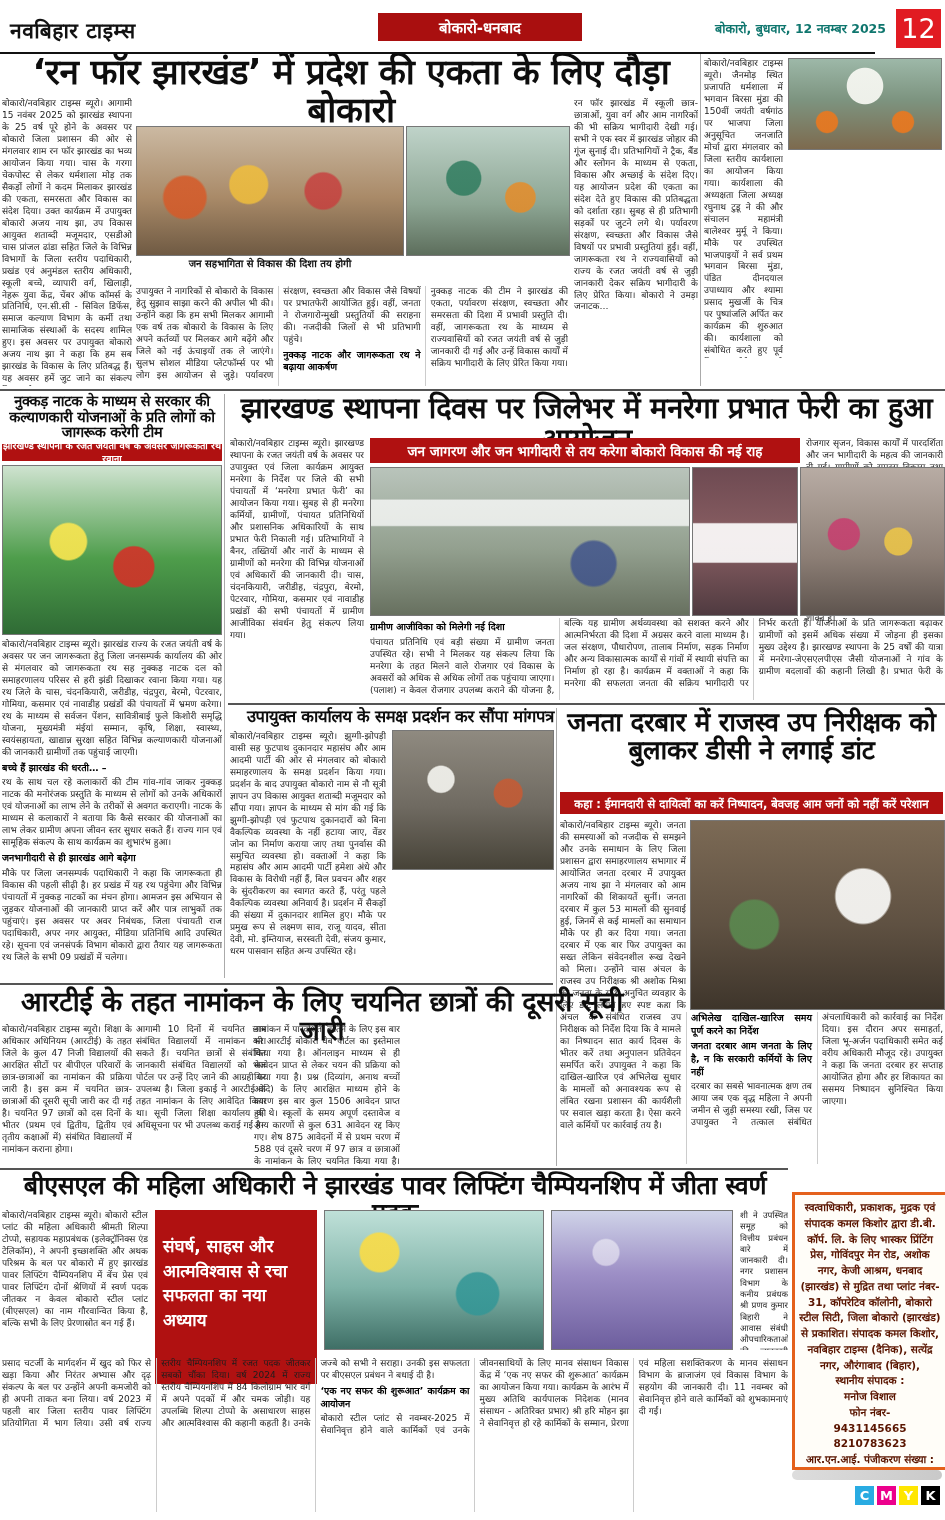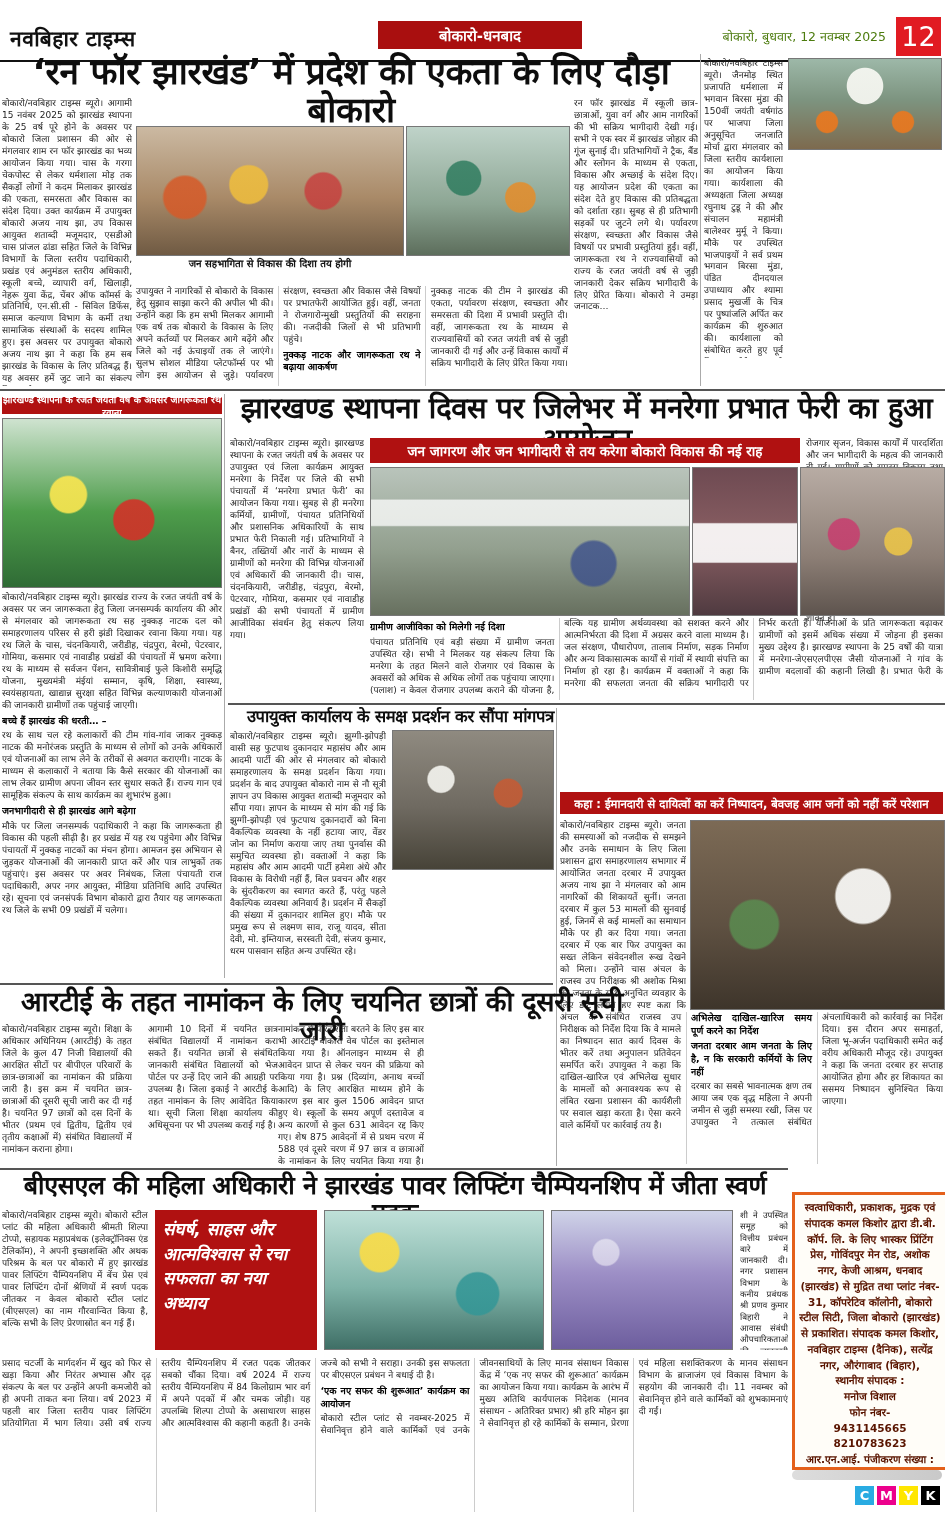--- a/index.html
+++ b/index.html
@@ -1,24 +1,24 @@
 <!DOCTYPE html>
 <html><head>
 <meta charset="utf-8">
 <style>
   html,body{margin:0;padding:0;background:#e8e8e8;}
   .page{position:relative;width:945px;height:1520px;background:#fff;margin:0 auto;
         font-family:"DejaVu Sans",sans-serif;color:#111;overflow:hidden;}
   .abs{position:absolute;}
   
-  .masthead{left:0;top:12px;width:875px;height:48px;border-bottom:2.5px solid #111;}
+  .masthead{left:0;top:4px;width:875px;height:48px;border-bottom:2.5px solid #111;}
   .paper-name{left:10px;top:12px;font-size:21px;font-weight:bold;letter-spacing:.5px;}
   .edition-badge{left:378px;top:9px;width:204px;height:28px;background:#a90f0f;color:#fff;
         font-weight:bold;font-size:15px;display:flex;align-items:center;justify-content:center;}
-  .dateline{left:690px;top:16px;width:196px;text-align:right;color:#4d7c0f;font-weight:normal;font-size:12.5px;}
+  .dateline{left:690px;top:16px;width:196px;text-align:right;color:#0f766e;font-weight:bold;font-size:12.5px;}
   .page-number{left:896px;top:5px;width:45px;height:39px;background:#e11b22;color:#fff;
         font-size:27px;display:flex;align-items:center;justify-content:center;}
   
   .headline{font-weight:bold;color:#0d0d0d;line-height:1.08;letter-spacing:-.3px;}
   .body-text{font-size:9px;line-height:1.33;text-align:justify;color:#1d1d1d;overflow:hidden;}
   .byline{font-weight:normal;}
   .red-strip{background:#b01111;color:#fff;font-weight:bold;display:flex;align-items:center;
         justify-content:center;text-align:center;overflow:hidden;}
   .red-box{background:#b01111;color:#fff;font-weight:bold;overflow:hidden;}
   .subhead-inline{font-weight:bold;font-size:9.5px;margin:3px 0;color:#000;}
@@ -109,20 +109,21 @@
 
   <div class="abs vrule" style="left:700px;top:54px;height:332px;"></div>
   <div class="abs" style="left:704px;top:54px;width:238px;height:332px;">
     <div class="photo ph-birsa" style="float:right;width:152px;height:90px;margin:4px 0 3px 5px;"></div>
     <div class="body-text" style="height:300px;margin-top:4px;"><span class="byline">बोकारो/नवबिहार टाइम्स ब्यूरो।</span> <span>जैनमोड़ स्थित प्रजापति धर्मशाला में भगवान बिरसा मुंडा की 150वीं जयंती वर्षगांठ पर भाजपा जिला अनुसूचित जनजाति मोर्चा द्वारा मंगलवार को जिला स्तरीय कार्यशाला का आयोजन किया गया। कार्यशाला की अध्यक्षता जिला अध्यक्ष रघुनाथ टुडू ने की और संचालन महामंत्री बालेश्वर मुर्मू ने किया। मौके पर उपस्थित भाजपाइयों ने सर्व प्रथम भगवान बिरसा मुंडा, पंडित दीनदयाल उपाध्याय और श्यामा प्रसाद मुखर्जी के चित्र पर पुष्पांजलि अर्पित कर कार्यक्रम की शुरुआत की। कार्यशाला को संबोधित करते हुए पूर्व विधायक योगेश्वर महतो बाटुल ने कहा कि प्रधानमंत्री नरेंद्र मोदी की सरकार ने भगवान बिरसा मुंडा की 150वीं जयंती को पूरे देश में जनजातीय गौरव दिवस के रूप में मनाने का निर्णय लिया है। यह न केवल एक नया इतिहास है, बल्कि जनजातीय स्वाभिमान की जागृति भी है, जिससे आदिवासी समाज में नई चेतना का संचार हुआ है। मौके पर जिला महामंत्री, मोर्चा के पदाधिकारी, मनोज साव, अश्वनी कुमार सहित बड़ी संख्या में कार्यकर्ता मौजूद थे।</span></div>
   </div>
 
   <div class="abs hdiv" style="left:0;top:389px;width:945px;"></div>
 
   <div class="abs" style="left:2px;top:394px;width:220px;height:584px;">
+    <div class="headline" style="font-size:14.5px;text-align:center;">नुक्कड़ नाटक के माध्यम से सरकार की कल्याणकारी योजनाओं के प्रति लोगों को जागरूक करेगी टीम</div>
     <div class="red-strip" style="height:17px;font-size:9.5px;margin-top:3px;">झारखण्ड स्थापना के रजत जयंती वर्ष के अवसर  जागरूकता रथ रवाना</div>
     <div class="photo ph-rath" style="width:218px;height:168px;margin-top:4px;"></div>
     <div class="body-text" style="height:346px;margin-top:4px;">
       <span class="byline">बोकारो/नवबिहार टाइम्स ब्यूरो।</span>
       <span>झारखंड राज्य के रजत जयंती वर्ष के अवसर पर जन जागरूकता हेतु जिला जनसम्पर्क कार्यालय की ओर से मंगलवार को जागरूकता रथ सह नुक्कड़ नाटक दल को समाहरणालय परिसर से हरी झंडी दिखाकर रवाना किया गया। यह रथ जिले के चास, चंदनकियारी, जरीडीह, चंद्रपुरा, बेरमो, पेटरवार, गोमिया, कसमार एवं नावाडीह प्रखंडों की पंचायतों में भ्रमण करेगा। रथ के माध्यम से सर्वजन पेंशन, सावित्रीबाई फुले किशोरी समृद्धि योजना, मुख्यमंत्री मंईयां सम्मान, कृषि, शिक्षा, स्वास्थ्य, स्वयंसहायता, खाद्यान्न सुरक्षा सहित विभिन्न कल्याणकारी योजनाओं की जानकारी ग्रामीणों तक पहुंचाई जाएगी।</span>
       <div class="subhead-inline">बच्चे हैं झारखंड की धरती… –</div>
       <span>रथ के साथ चल रहे कलाकारों की टीम गांव-गांव जाकर नुक्कड़ नाटक की मनोरंजक प्रस्तुति के माध्यम से लोगों को उनके अधिकारों एवं योजनाओं का लाभ लेने के तरीकों से अवगत कराएगी। नाटक के माध्यम से कलाकारों ने बताया कि कैसे सरकार की योजनाओं का लाभ लेकर ग्रामीण अपना जीवन स्तर सुधार सकते हैं। राज्य गान एवं सामूहिक संकल्प के साथ कार्यक्रम का शुभारंभ हुआ।</span>
       <div class="subhead-inline">जनभागीदारी से ही झारखंड आगे बढ़ेगा</div>
       <span>मौके पर जिला जनसम्पर्क पदाधिकारी ने कहा कि जागरूकता ही विकास की पहली सीढ़ी है। हर प्रखंड में यह रथ पहुंचेगा और विभिन्न पंचायतों में नुक्कड़ नाटकों का मंचन होगा। आमजन इस अभियान से जुड़कर योजनाओं की जानकारी प्राप्त करें और पात्र लाभुकों तक पहुंचाएं। इस अवसर पर अवर निबंधक, जिला पंचायती राज पदाधिकारी, अपर नगर आयुक्त, मीडिया प्रतिनिधि आदि उपस्थित रहे। सूचना एवं जनसंपर्क विभाग बोकारो द्वारा तैयार यह जागरूकता रथ जिले के सभी 09 प्रखंडों में चलेगा।</span>
     </div>
@@ -150,45 +151,46 @@
 
   <div class="abs hdiv" style="left:228px;top:703px;width:717px;"></div>
 
   <div class="abs" style="left:230px;top:708px;width:324px;height:272px;">
     <div class="headline" style="font-size:16.5px;text-align:right;">उपायुक्त कार्यालय के समक्ष प्रदर्शन कर सौंपा मांगपत्र</div>
     <div class="photo ph-memo" style="float:right;width:160px;height:138px;margin:4px 0 3px 6px;"></div>
     <div class="body-text" style="height:240px;margin-top:5px;"><span class="byline">बोकारो/नवबिहार टाइम्स ब्यूरो।</span> <span>झुग्गी-झोपड़ी वासी सह फुटपाथ दुकानदार महासंघ और आम आदमी पार्टी की ओर से मंगलवार को बोकारो समाहरणालय के समक्ष प्रदर्शन किया गया। प्रदर्शन के बाद उपायुक्त बोकारो नाम से नौ सूत्री ज्ञापन उप विकास आयुक्त शताब्दी मजूमदार को सौंपा गया। ज्ञापन के माध्यम से मांग की गई कि झुग्गी-झोपड़ी एवं फुटपाथ दुकानदारों को बिना वैकल्पिक व्यवस्था के नहीं हटाया जाए, वेंडर जोन का निर्माण कराया जाए तथा पुनर्वास की समुचित व्यवस्था हो। वक्ताओं ने कहा कि महासंघ और आम आदमी पार्टी हमेशा अंधे और विकास के विरोधी नहीं हैं, बिल प्रवचन और शहर के सुंदरीकरण का स्वागत करते हैं, परंतु पहले वैकल्पिक व्यवस्था अनिवार्य है। प्रदर्शन में सैकड़ों की संख्या में दुकानदार शामिल हुए। मौके पर प्रमुख रूप से लक्ष्मण साव, राजू यादव, सीता देवी, मो. इम्तियाज, सरस्वती देवी, संजय कुमार, धरम पासवान सहित अन्य उपस्थित रहे।</span></div>
   </div>
   <div class="abs vrule" style="left:556px;top:708px;height:458px;"></div>
 
+  <div class="abs headline" style="left:560px;top:708px;width:383px;font-size:26px;text-align:center;">जनता दरबार में राजस्व उप निरीक्षक को बुलाकर डीसी ने लगाई डांट</div>
   <div class="abs red-strip" style="left:560px;top:792px;width:383px;height:22px;font-size:11.5px;">कहा : ईमानदारी से दायित्वों का करें निष्पादन, बेवजह आम जनों को नहीं करें परेशान</div>
   <div class="abs body-text" style="left:560px;top:820px;width:126px;height:188px;"><span class="byline">बोकारो/नवबिहार टाइम्स ब्यूरो।</span> <span>जनता की समस्याओं को नजदीक से समझने और उनके समाधान के लिए जिला प्रशासन द्वारा समाहरणालय सभागार में आयोजित जनता दरबार में उपायुक्त अजय नाथ झा ने मंगलवार को आम नागरिकों की शिकायतें सुनीं। जनता दरबार में कुल 53 मामलों की सुनवाई हुई, जिनमें से कई मामलों का समाधान मौके पर ही कर दिया गया। जनता दरबार में एक बार फिर उपायुक्त का सख्त लेकिन संवेदनशील रूख देखने को मिला। उन्होंने चास अंचल के राजस्व उप निरीक्षक श्री अशोक मिश्रा को जनता के साथ अनुचित व्यवहार के लिए डांट लगाते हुए स्पष्ट कहा कि प्रशासन जनता की सेवा के लिए है, न कि उन्हें परेशान करने के लिए। उन्होंने अधिकारियों को कड़ी चेतावनी देते हुए दायित्वों का निष्पादन ईमानदारी से करने का निर्देश दिया।</span></div>
   <div class="abs photo ph-darbar" style="left:690px;top:820px;width:253px;height:188px;"></div>
   <div class="abs body-text cols3" style="left:560px;top:1012px;width:383px;height:152px;">
     <span>अंचल के संबंधित राजस्व उप निरीक्षक को निर्देश दिया कि वे मामले का निष्पादन सात कार्य दिवस के भीतर करें तथा अनुपालन प्रतिवेदन समर्पित करें। उपायुक्त ने कहा कि दाखिल-खारिज एवं अभिलेख सुधार के मामलों को अनावश्यक रूप से लंबित रखना प्रशासन की कार्यशैली पर सवाल खड़ा करता है। ऐसा करने वाले कर्मियों पर कार्रवाई तय है।</span>
     <div class="subhead-inline">अभिलेख दाखिल-खारिज समय पूर्ण करने का निर्देश</div>
     <div class="subhead-inline">जनता दरबार आम जनता के लिए है, न कि सरकारी कर्मियों के लिए नहीं</div>
     <span>दरबार का सबसे भावनात्मक क्षण तब आया जब एक वृद्ध महिला ने अपनी जमीन से जुड़ी समस्या रखी, जिस पर उपायुक्त ने तत्काल संबंधित अंचलाधिकारी को कार्रवाई का निर्देश दिया। इस दौरान अपर समाहर्ता, जिला भू-अर्जन पदाधिकारी समेत कई वरीय अधिकारी मौजूद रहे। उपायुक्त ने कहा कि जनता दरबार हर सप्ताह आयोजित होगा और हर शिकायत का ससमय निष्पादन सुनिश्चित किया जाएगा।</span>
   </div>
 
   <div class="abs hdiv" style="left:0;top:983px;width:553px;"></div>
 
   <div class="abs headline" style="left:2px;top:987px;width:640px;font-size:27px;text-align:center;">आरटीई के तहत नामांकन के लिए चयनित छात्रों की दूसरी सूची जारी</div>
-  <div class="abs" style="left:2px;top:1024px;width:552px;height:142px;display:flex;gap:16px;">
+  <div class="abs" style="left:2px;top:1024px;width:552px;height:142px;display:flex;gap:4px;">
     <div class="body-text" style="width:130px;height:142px;"><span class="byline">बोकारो/नवबिहार टाइम्स ब्यूरो।</span> <span>शिक्षा के अधिकार अधिनियम (आरटीई) के तहत जिले के कुल 47 निजी विद्यालयों की आरक्षित सीटों पर बीपीएल परिवारों के छात्र-छात्राओं का नामांकन की प्रक्रिया जारी है। इस क्रम में चयनित छात्र-छात्राओं की दूसरी सूची जारी कर दी गई है। चयनित 97 छात्रों को दस दिनों के भीतर (प्रथम एवं द्वितीय, द्वितीय एवं तृतीय कक्षाओं में) संबंधित विद्यालयों में नामांकन कराना होगा।</span></div>
     <div class="body-text" style="width:130px;height:142px;">आगामी 10 दिनों में चयनित छात्र संबंधित विद्यालयों में नामांकन करा सकते हैं। चयनित छात्रों से संबंधित जानकारी संबंधित विद्यालयों को भेज पोर्टल पर उन्हें दिए जाने की आग्रही पर उपलब्ध है। जिला इकाई ने आरटीई के तहत नामांकन के लिए आवेदित किया था। सूची जिला शिक्षा कार्यालय की अधिसूचना पर भी उपलब्ध कराई गई है।</div>
     <div class="body-text" style="width:146px;height:142px;margin-left:-16px;"><span>नामांकन में पारदर्शिता बरतने के लिए इस बार भी आरटीई बोकारो वेब पोर्टल का इस्तेमाल किया गया है। ऑनलाइन माध्यम से ही आवेदन प्राप्त से लेकर चयन की प्रक्रिया को किया गया है। प्रश्न (दिव्यांग, अनाथ बच्चों आदि) के लिए आरक्षित माध्यम होने के कारण इस बार कुल 1506 आवेदन प्राप्त हुए थे। स्कूलों के समय अपूर्ण दस्तावेज व अन्य कारणों से कुल 631 आवेदन रद्द किए गए। शेष 875 आवेदनों में से प्रथम चरण में 588 एवं दूसरे चरण में 97 छात्र व छात्राओं के नामांकन के लिए चयनित किया गया है। जबकि, 190 बच्चों की प्रक्रिया अभी जारी है।</span> </div>
   </div>
 
   <div class="abs hdiv" style="left:0;top:1168px;width:788px;"></div>
 
   <div class="abs headline" style="left:2px;top:1172px;width:786px;font-size:25px;text-align:center;">बीएसएल की महिला अधिकारी ने झारखंड पावर लिफ्टिंग चैम्पियनशिप में जीता स्वर्ण पदक</div>
   <div class="abs" style="left:2px;top:1210px;width:786px;height:140px;display:flex;gap:7px;">
     <div class="body-text" style="width:146px;height:140px;"><span class="byline">बोकारो/नवबिहार टाइम्स ब्यूरो।</span> <span>बोकारो स्टील प्लांट की महिला अधिकारी श्रीमती शिल्पा टोप्पो, सहायक महाप्रबंधक (इलेक्ट्रॉनिक्स एंड टेलिकॉम), ने अपनी इच्छाशक्ति और अथक परिश्रम के बल पर बोकारो में हुए झारखंड पावर लिफ्टिंग चैम्पियनशिप में बेंच प्रेस एवं पावर लिफ्टिंग दोनों श्रेणियों में स्वर्ण पदक जीतकर न केवल बोकारो स्टील प्लांट (बीएसएल) का नाम गौरवान्वित किया है, बल्कि सभी के लिए प्रेरणास्रोत बन गई हैं।</span></div>
-    <div class="red-box" style="width:146px;height:126px;font-size:17px;line-height:1.45;padding:7px 8px;font-style:italic;">संघर्ष, साहस और आत्मविश्वास से रचा सफलता का नया अध्याय</div>
+    <div class="red-box" style="width:146px;height:126px;font-size:17px;line-height:1.45;padding:24px 8px;">संघर्ष, साहस और आत्मविश्वास से रचा सफलता का नया अध्याय</div>
     <div class="photo ph-bsl1" style="width:218px;height:138px;"></div>
     <div class="photo ph-bsl2" style="width:180px;height:138px;"></div>
     <div class="body-text" style="flex:1;height:140px;font-size:8.5px;">शी ने उपस्थित समूह को वित्तीय प्रबंधन बारे में जानकारी दी। नगर प्रशासन विभाग के कनीय प्रबंधक श्री प्रणव कुमार बिहारी ने आवास संबंधी औपचारिकताओं की जानकारी दी। मौके पर एन.पी.एस. फंड से संबंधित जानकारी साझा की गई तथा डॉ. जया शर्मा (चिकित्सा एवं स्वास्थ्य सेवाएं) ने इलाज संबंधी सुविधाओं एवं स्वस्थ जीवनशैली के बारे में बताया। कंप्यूटर केंद्र द्वारा भी उपयोगी जानकारी दी गई।</div>
   </div>
   <div class="abs body-text cols5" style="left:2px;top:1358px;width:786px;height:154px;">
     <span>प्रसाद चटर्जी के मार्गदर्शन में खुद को फिर से खड़ा किया और निरंतर अभ्यास और दृढ़ संकल्प के बल पर उन्होंने अपनी कमजोरी को ही अपनी ताकत बना लिया। वर्ष 2023 में पहली बार जिला स्तरीय पावर लिफ्टिंग प्रतियोगिता में भाग लिया। उसी वर्ष राज्य स्तरीय चैम्पियनशिप में रजत पदक जीतकर सबको चौंका दिया। वर्ष 2024 में राज्य स्तरीय चैम्पियनशिप में 84 किलोग्राम भार वर्ग में अपने पदकों में और चमक जोड़ी। यह उपलब्धि शिल्पा टोप्पो के असाधारण साहस और आत्मविश्वास की कहानी कहती है। उनके जज्बे को सभी ने सराहा। उनकी इस सफलता पर बीएसएल प्रबंधन ने बधाई दी है।</span>
     <div class="subhead-inline">‘एक नए सफर की शुरूआत’ कार्यक्रम का आयोजन</div>
     <span>बोकारो स्टील प्लांट से नवम्बर-2025 में सेवानिवृत्त होने वाले कार्मिकों एवं उनके जीवनसाथियों के लिए मानव संसाधन विकास केंद्र में ‘एक नए सफर की शुरूआत’ कार्यक्रम का आयोजन किया गया। कार्यक्रम के आरंभ में मुख्य अतिथि कार्यपालक निदेशक (मानव संसाधन - अतिरिक्त प्रभार) श्री हरि मोहन झा ने सेवानिवृत्त हो रहे कार्मिकों के सम्मान, प्रेरणा एवं महिला सशक्तिकरण के मानव संसाधन विभाग के ब्राजाजंग एवं विकास विभाग के सहयोग की जानकारी दी। 11 नवम्बर को सेवानिवृत्त होने वाले कार्मिकों को शुभकामनाएं दी गईं।</span>
   </div>
 

